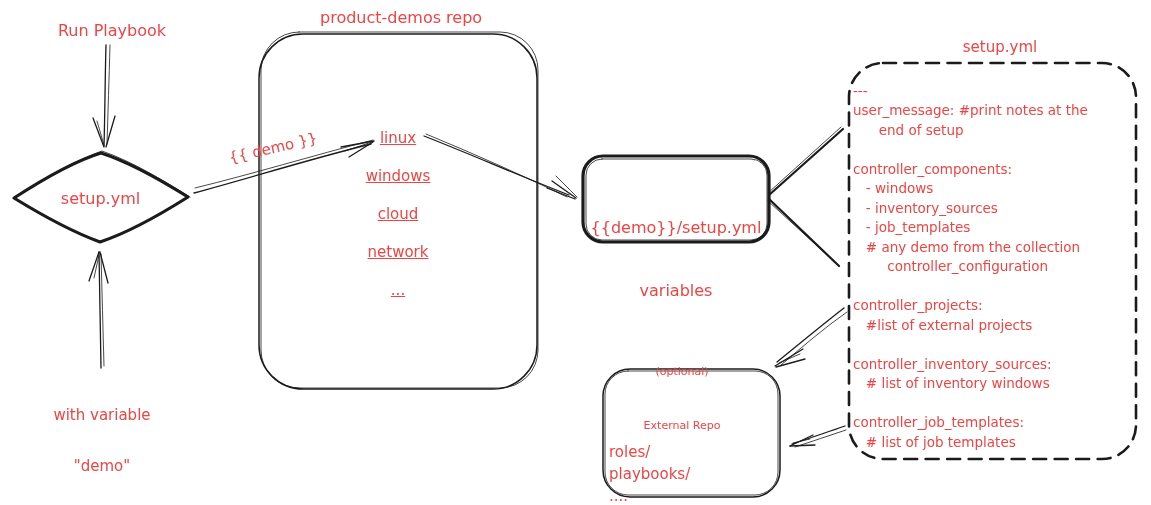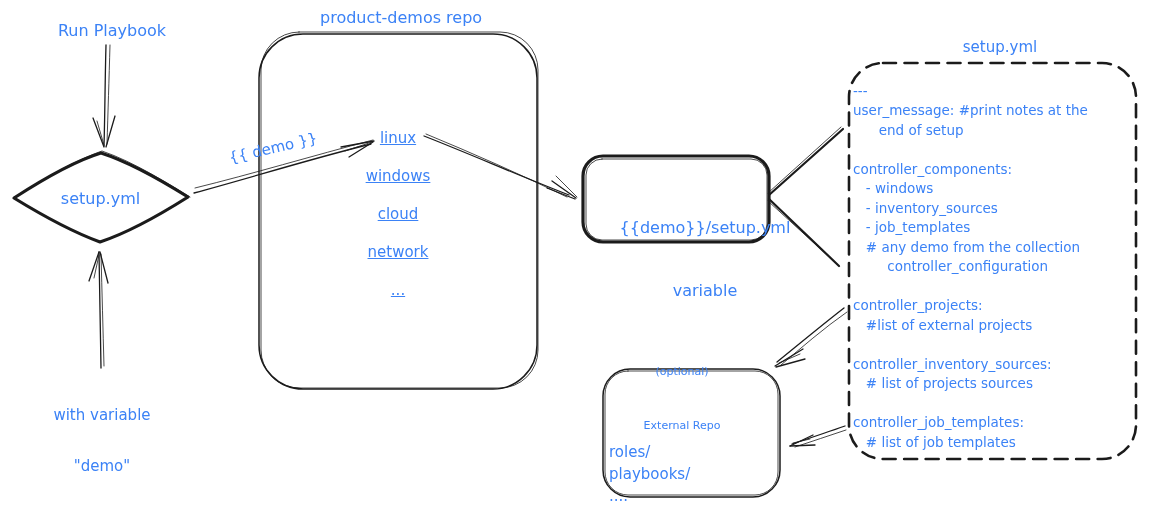--- a/index.html
+++ b/index.html
@@ -1,42 +1,42 @@
 <!DOCTYPE html>
 <html><head>
 <meta charset="utf-8">
 <style>
   html,body{margin:0;padding:0;background:#fff;}
   .canvas{
     position:relative;
     width:1151px;height:505px;
     background:#ffffff;
     font-family:"DejaVu Sans",sans-serif;
-    color:#3b82f6;
+    color:#ef4444;
     overflow:hidden;
   }
   .canvas svg{position:absolute;left:0;top:0;}
   .lbl{position:absolute;white-space:pre;}
   .ctr{text-align:center;}
   
   .s1{fill:none;stroke:#1b1b1b;stroke-width:1.3;stroke-linecap:round;stroke-linejoin:round;}
   .s1b{fill:none;stroke:#1b1b1b;stroke-width:1;stroke-linecap:round;stroke-linejoin:round;opacity:.8;}
   .s2{fill:none;stroke:#1b1b1b;stroke-width:2.2;stroke-linecap:round;stroke-linejoin:round;}
   .s3{fill:none;stroke:#1b1b1b;stroke-width:3.2;stroke-linecap:round;stroke-linejoin:round;}
   .s14{fill:none;stroke:#1b1b1b;stroke-width:1.5;stroke-linecap:round;stroke-linejoin:round;}
   .dash{fill:none;stroke:#1b1b1b;stroke-width:2.6;stroke-linecap:round;stroke-dasharray:13 8.5;}
 
   .run-playbook{left:47px;top:21px;width:130px;font-size:16px;}
   .diamond-label{left:40px;top:189px;width:121px;font-size:16px;}
   .with-variable{left:27px;top:373px;width:150px;font-size:15px;line-height:17px;}
   .demo-label{left:221px;top:139px;width:104px;height:18px;font-size:15px;transform:rotate(-13deg);}
   .repo-title{left:320px;top:8px;width:160px;font-size:16px;}
   .repo-items{position:absolute;left:328px;top:119px;width:140px;font-size:15px;}
   .repo-items .ritem{height:38px;display:flex;align-items:center;justify-content:center;text-decoration:underline;}
-  .vars-label{left:586px;top:175px;width:180px;font-size:16px;line-height:21px;margin-left:29px;}
+  .vars-label{left:586px;top:175px;width:180px;font-size:16px;line-height:21px;}
   .file-title{left:930px;top:38px;width:140px;font-size:15px;}
   .yaml{position:absolute;left:853px;top:81px;width:280px;font-size:13.5px;}
   .yaml .yline{height:19.5px;white-space:pre;display:flex;align-items:center;}
   .ext-title{left:607px;top:327px;width:150px;font-size:11px;line-height:18px;}
   .ext-items{position:absolute;left:609px;top:400px;width:160px;font-size:15px;margin-top:41px;}
   .ext-items .eitem{height:22px;display:flex;align-items:center;}
 </style>
 </head>
 <body>
 
@@ -138,42 +138,42 @@
   <div class="repo-items">
     <div class="ritem">linux</div>
     <div class="ritem">windows</div>
     <div class="ritem">cloud</div>
     <div class="ritem">network</div>
     <div class="ritem">...</div>
   </div>
 
   <div class="lbl ctr vars-label">
     <div>{{demo}}/setup.yml</div>
-    <div>variable</div>
+    <div>variables</div>
   </div>
 
   <div class="lbl ctr file-title">setup.yml</div>
 
   <div class="yaml">
     <div class="yline">---</div>
     <div class="yline">user_message: #print notes at the</div>
     <div class="yline">      end of setup</div>
     <div class="yline"></div>
     <div class="yline">controller_components:</div>
     <div class="yline">   - windows</div>
     <div class="yline">   - inventory_sources</div>
     <div class="yline">   - job_templates</div>
     <div class="yline">   # any demo from the collection</div>
     <div class="yline">        controller_configuration</div>
     <div class="yline"></div>
     <div class="yline">controller_projects:</div>
     <div class="yline">   #list of external projects</div>
     <div class="yline"></div>
     <div class="yline">controller_inventory_sources:</div>
-    <div class="yline">   # list of projects sources</div>
+    <div class="yline">   # list of inventory windows</div>
     <div class="yline"></div>
     <div class="yline">controller_job_templates:</div>
     <div class="yline">   # list of job templates</div>
   </div>
 
   <div class="lbl ctr ext-title">
     <div>(optional)</div>
     <div>External Repo</div>
   </div>
 

